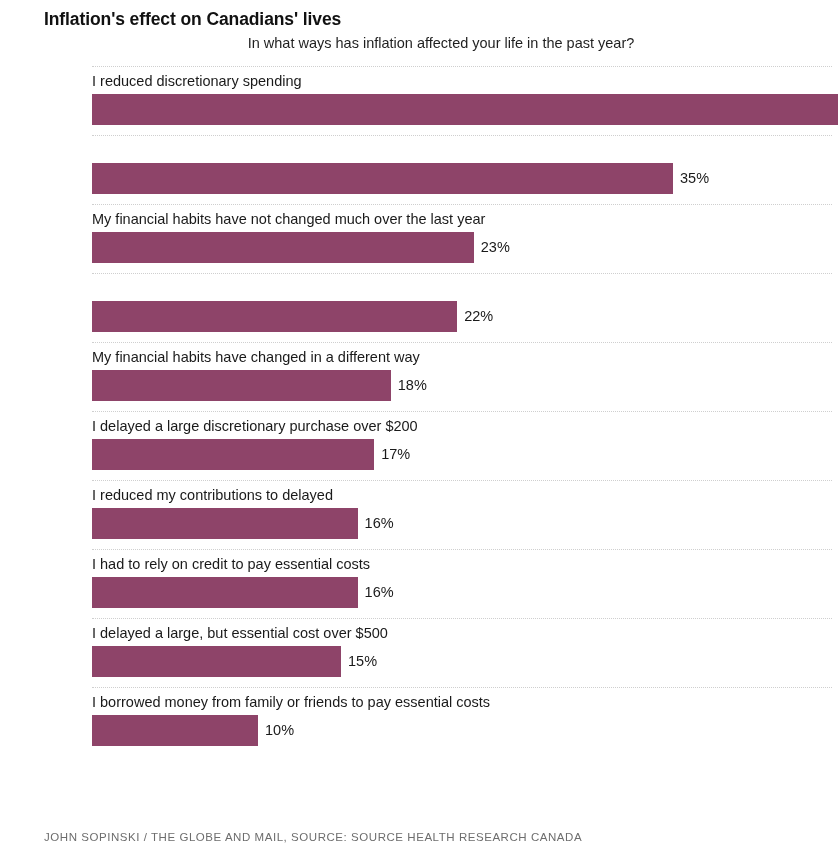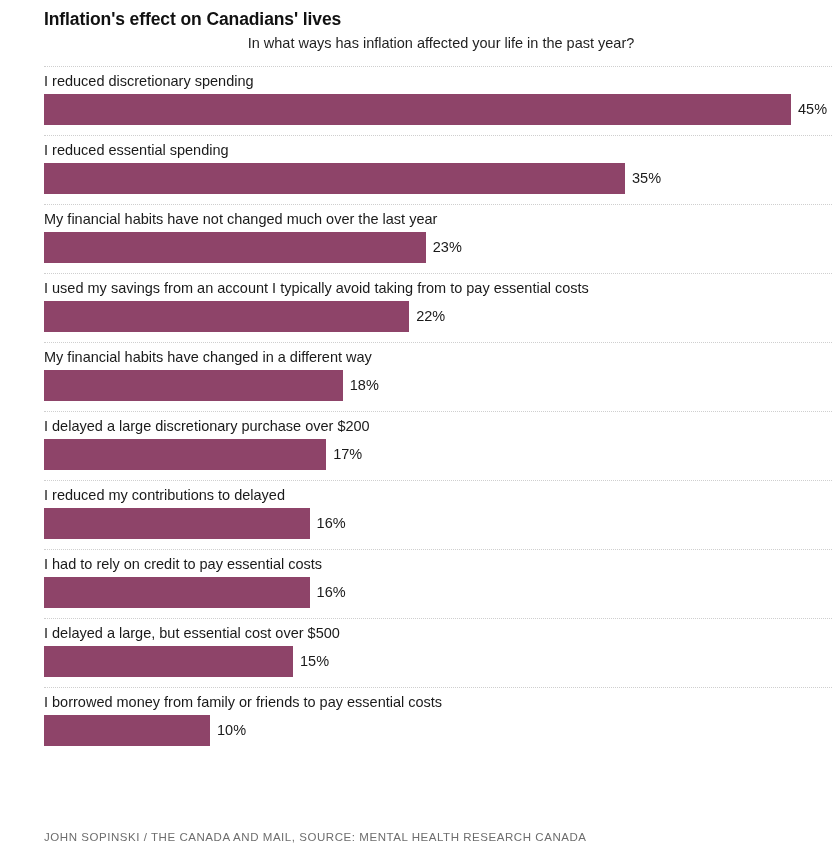--- a/index.html
+++ b/index.html
@@ -41,20 +41,21 @@
     text-align: center;
   }
   .rows {
     margin-top: 13px;
     padding: 0;
   }
   .row {
     position: relative;
     height: 69px;
     box-sizing: border-box;
+    margin-left: 48px;
   }
   .row-sep {
     position: absolute;
     left: 44px;
     right: 6px;
     top: 0;
     height: 0;
     border-top: 1px dotted #cfcfcf;
   }
   .row-label {
@@ -110,37 +111,35 @@
       <div class="row">
         <div class="row-sep"></div>
         <div class="row-label">I reduced discretionary spending</div>
         <div class="bar-line">
           <div class="bar" style="width: 747px; background: rgb(142, 68, 105);"></div>
           <div class="bar-value">45%</div>
         </div>
       </div>
       <div class="row">
         <div class="row-sep"></div>
-        <div class="row-label">I reduced essential spending</div>
         <div class="bar-line">
           <div class="bar" style="width: 581px; background: rgb(142, 68, 105);"></div>
           <div class="bar-value">35%</div>
         </div>
       </div>
       <div class="row">
         <div class="row-sep"></div>
         <div class="row-label">My financial habits have not changed much over the last year</div>
         <div class="bar-line">
           <div class="bar" style="width: 381.8px; background: rgb(142, 68, 105);"></div>
           <div class="bar-value">23%</div>
         </div>
       </div>
       <div class="row">
         <div class="row-sep"></div>
-        <div class="row-label">I used my savings from an account I typically avoid taking from to pay essential costs</div>
         <div class="bar-line">
           <div class="bar" style="width: 365.2px; background: rgb(142, 68, 105);"></div>
           <div class="bar-value">22%</div>
         </div>
       </div>
       <div class="row">
         <div class="row-sep"></div>
         <div class="row-label">My financial habits have changed in a different way</div>
         <div class="bar-line">
           <div class="bar" style="width: 298.8px; background: rgb(142, 68, 105);"></div>
@@ -182,15 +181,15 @@
       <div class="row">
         <div class="row-sep"></div>
         <div class="row-label">I borrowed money from family or friends to pay essential costs</div>
         <div class="bar-line">
           <div class="bar" style="width: 166px; background: rgb(142, 68, 105);"></div>
           <div class="bar-value">10%</div>
         </div>
       </div>
     </div>
 
-  <div class="footer">JOHN SOPINSKI / THE CANADA AND MAIL, SOURCE: MENTAL HEALTH RESEARCH CANADA</div>
+  <div class="footer">JOHN SOPINSKI / THE GLOBE AND MAIL, SOURCE: SOURCE HEALTH RESEARCH CANADA</div>
 
 </div>
 
 </body></html>

